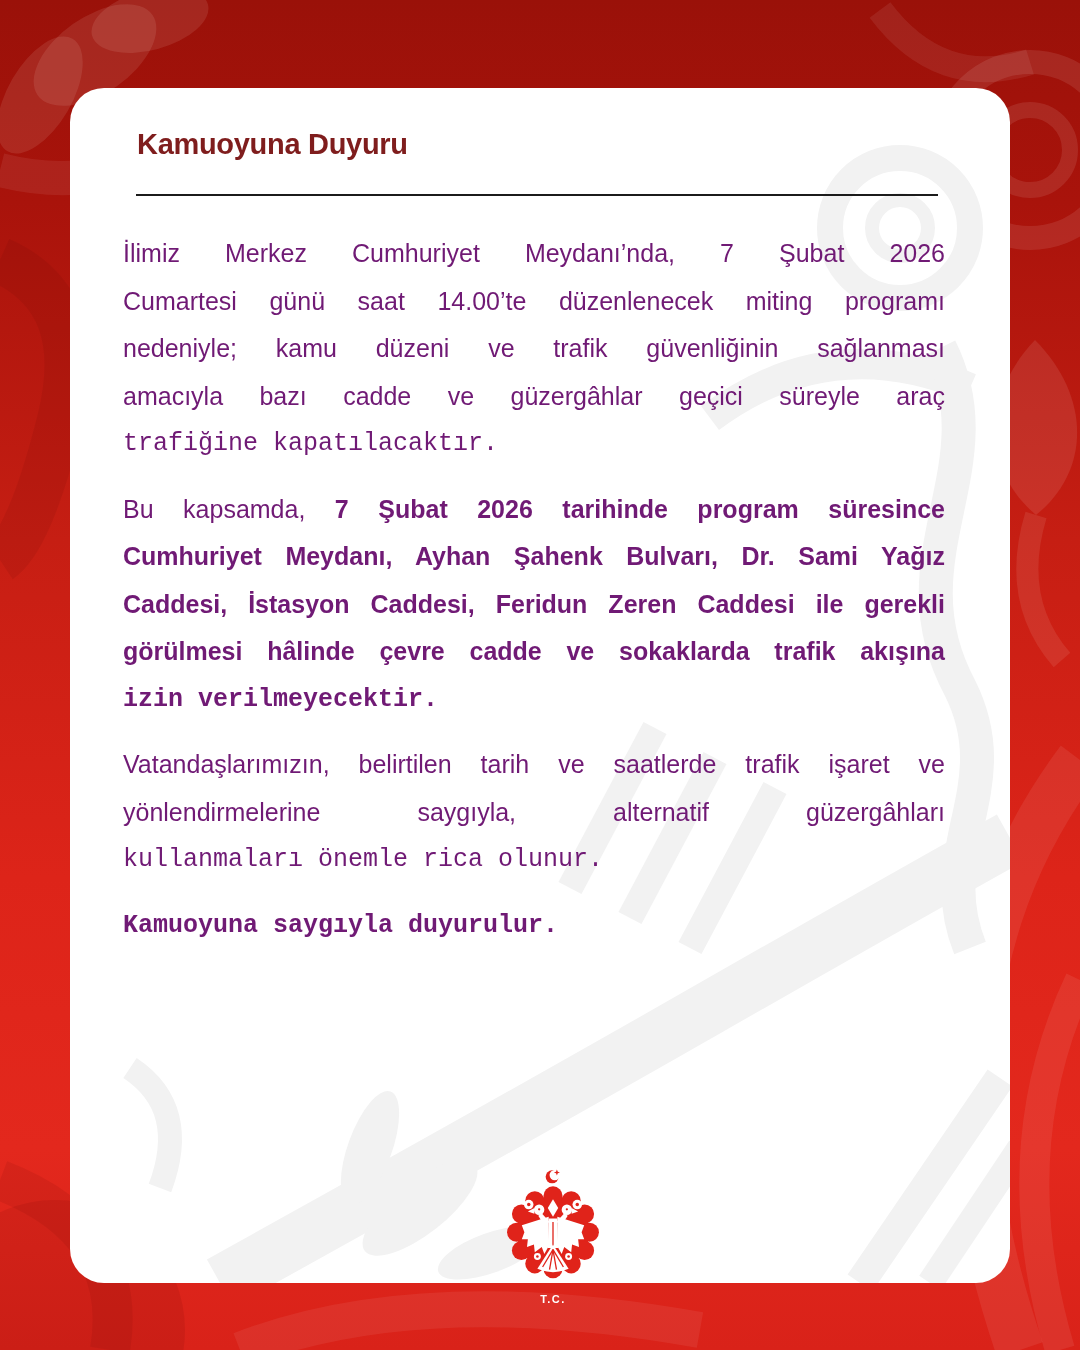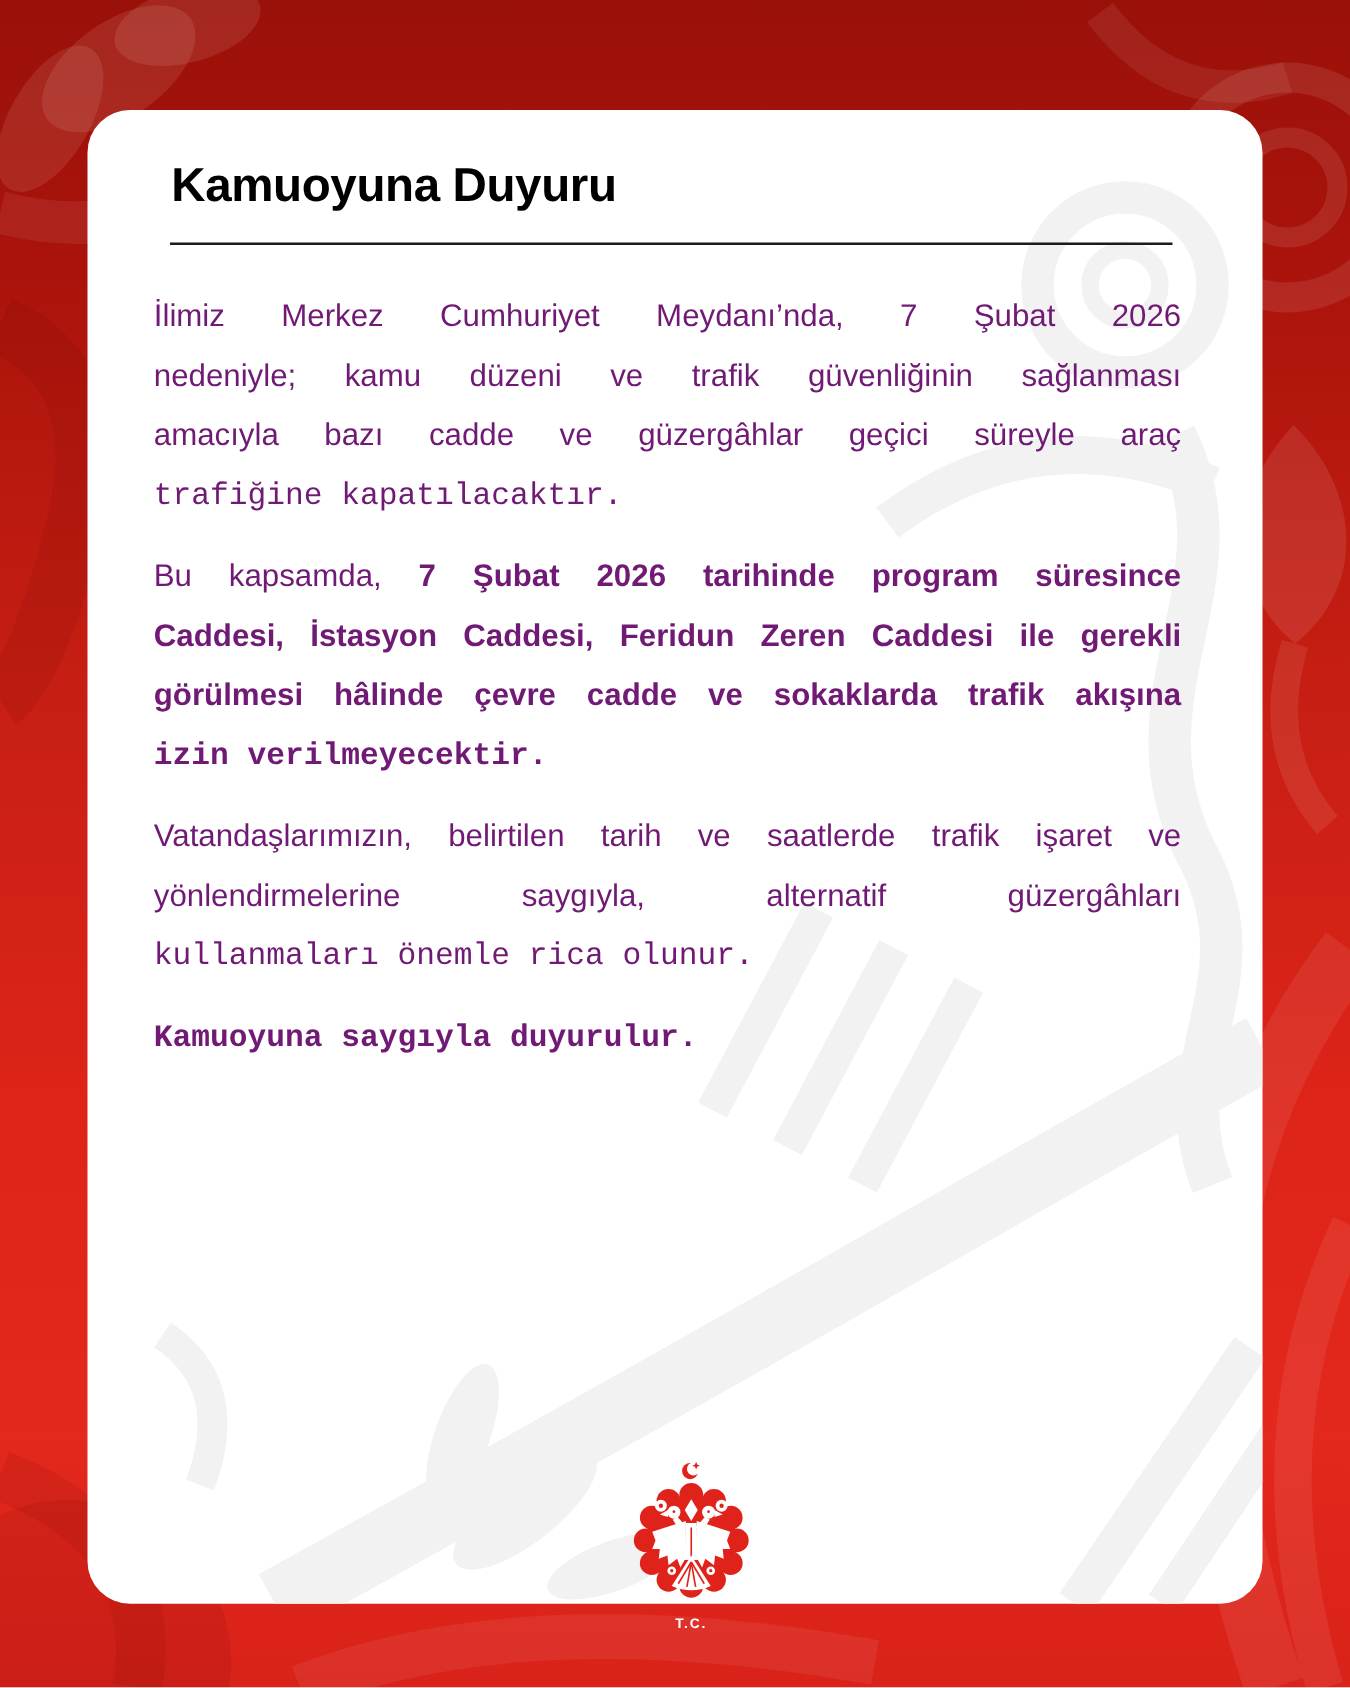--- a/index.html
+++ b/index.html
@@ -15,21 +15,21 @@
   .bg-ornaments { position:absolute; inset:0; width:1080px; height:1350px; }
 
   .card {
     position:absolute; left:70px; top:88px; width:940px; height:1195px;
     background:#ffffff; border-radius:34px; overflow:hidden; z-index:1;
   }
   .card-watermark { position:absolute; inset:0; width:940px; height:1195px; }
 
   .title {
     position:absolute; left:67px; top:40px; margin:0;
-    font-size:38px; font-weight:800; letter-spacing:-0.3px; color:#000000;
+    font-size:29px; font-weight:800; letter-spacing:-0.3px; color:#7f1d1d;
   }
   .divider {
     position:absolute; left:66px; top:106px; width:802px; height:2px;
     background:#1B1B1B;
   }
   .body-text {
     position:absolute; left:53px; top:142px; width:822px;
     font-size:25px; line-height:47.5px; color:#701a75;
   }
   .body-text p { margin:0 0 18px 0; }
@@ -95,27 +95,29 @@
         <ellipse cx="420" cy="1165" rx="55" ry="20" transform="rotate(-20 420 1165)"></ellipse>
       </g>
     </svg>
 
     <h1 class="title">Kamuoyuna Duyuru</h1>
     <div class="divider"></div>
 
     <div class="body-text">
       <p>
         <span class="ln">İlimiz Merkez Cumhuriyet Meydanı’nda, 7 Şubat 2026</span>
+        <span class="ln">Cumartesi günü saat 14.00’te düzenlenecek miting programı</span>
         <span class="ln">nedeniyle; kamu düzeni ve trafik güvenliğinin sağlanması</span>
         <span class="ln">amacıyla bazı cadde ve güzergâhlar geçici süreyle araç</span>
         <span class="ln last">trafiğine kapatılacaktır.</span>
       </p>
 
       <p>
         <span class="ln"><span>Bu kapsamda, </span><span class="b">7 Şubat 2026 tarihinde program süresince</span></span>
+        <span class="ln b">Cumhuriyet Meydanı, Ayhan Şahenk Bulvarı, Dr. Sami Yağız</span>
         <span class="ln b">Caddesi, İstasyon Caddesi, Feridun Zeren Caddesi ile gerekli</span>
         <span class="ln b">görülmesi hâlinde çevre cadde ve sokaklarda trafik akışına</span>
         <span class="ln b last">izin verilmeyecektir.</span>
       </p>
 
       <p>
         <span class="ln">Vatandaşlarımızın, belirtilen tarih ve saatlerde trafik işaret ve</span>
         <span class="ln">yönlendirmelerine saygıyla, alternatif güzergâhları</span>
         <span class="ln last">kullanmaları önemle rica olunur.</span>
       </p>

